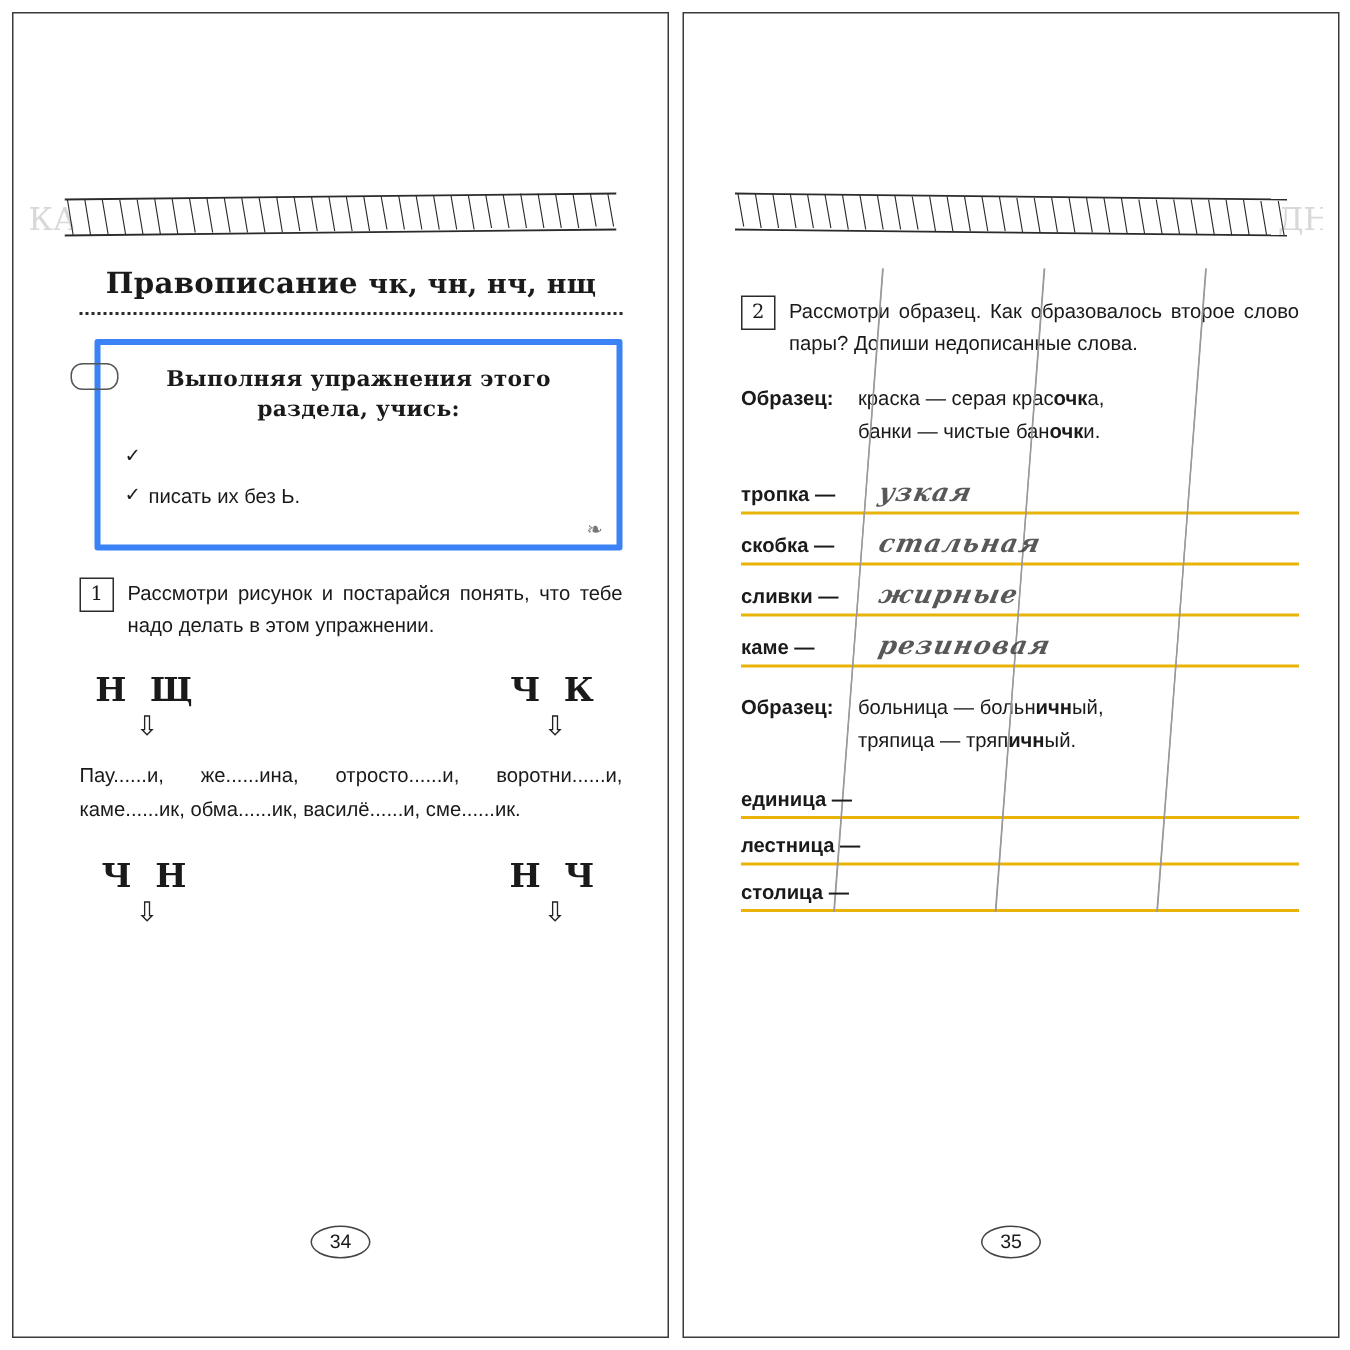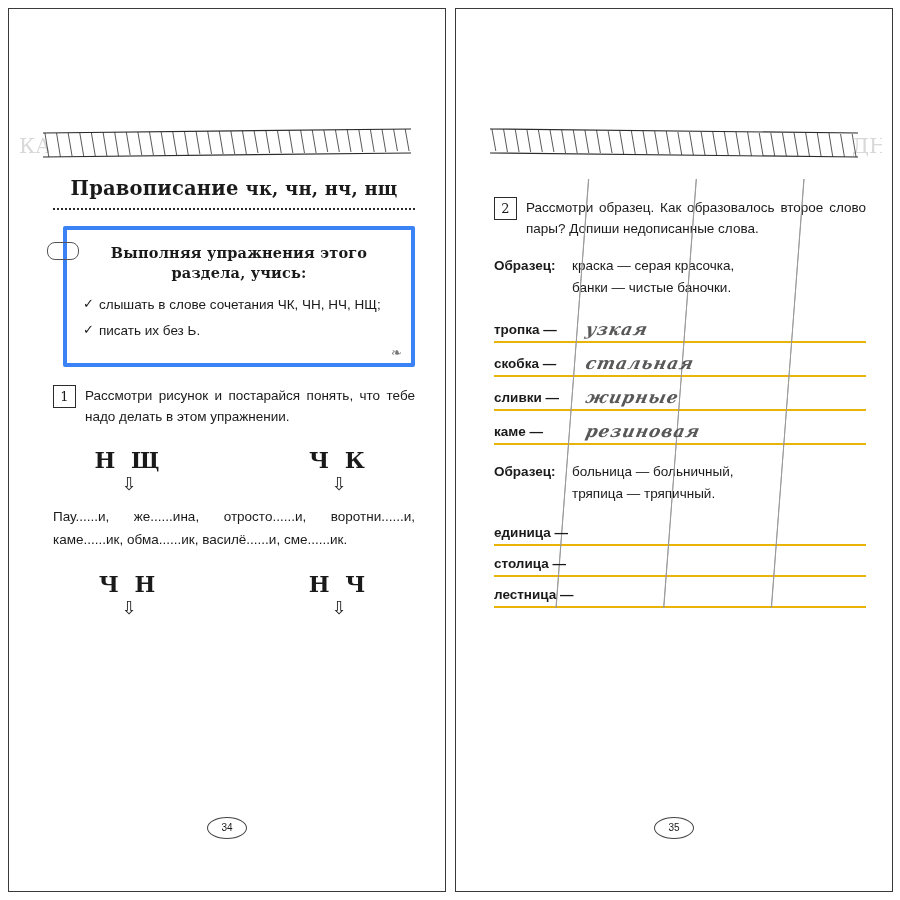--- a/index.html
+++ b/index.html
@@ -155,21 +155,21 @@
   }
   .ex-text {
     font-size: 13.5px;
     line-height: 21px;
     text-align: justify;
     flex: 1 1 auto;
   }
 
   .pair-row {
     display: flex;
-    justify-content: center;
+    justify-content: space-between;
     gap: 120px;
     margin: 20px 0 2px 0;
   }
   .pair-col { text-align: center; width: 90px; }
   .big-letters {
     font-family: "DejaVu Serif", serif;
     font-weight: bold;
     font-size: 22px;
     letter-spacing: 4px;
   }
@@ -191,38 +191,38 @@
     left: 0;
     right: 0;
     text-align: center;
   }
   .folio span {
     display: inline-block;
     min-width: 26px;
     padding: 3px 6px;
     border: 1px solid #444;
     border-radius: 50%;
-    font-size: 10px;
+    font-size: 13px;
     line-height: 14px;
   }
 
   
   .sample {
     display: flex;
     margin: 16px 0 10px 0;
     font-size: 13.5px;
     line-height: 22px;
   }
   .sample-label {
     font-weight: bold;
     flex: 0 0 78px;
   }
   .sample-lines { flex: 1 1 auto; }
   .sample-lines div { white-space: nowrap; }
-  b.hl { font-weight: normal; }
+  b.hl { font-weight: bold; }
 
   .writing-block { margin-top: 6px; }
   .write-row {
     position: relative;
     height: 34px;
     border-bottom: 2px solid #eab308;
     font-size: 13.5px;
     padding-top: 13px;
     box-sizing: border-box;
     font-weight: bold;
@@ -276,21 +276,20 @@
           <span class="lower">чк, чн, нч, нщ</span>
         </h1>
         <div class="dotted-rule"></div>
       </div>
 
       <div class="aim-box">
         <div class="clip"></div>
         <h2>Выполняя упражнения этого раздела, учись:</h2>
         <div class="aim-item">
           <span class="tick">✓</span>
-          <span>слышать в слове сочетания ЧК, ЧН, НЧ, НЩ;</span>
         </div>
         <div class="aim-item">
           <span class="tick">✓</span>
           <span>писать их без Ь.</span>
         </div>
         <div class="curl">❧</div>
       </div>
 
       <div class="exercise">
         <div class="num-box">1</div>
@@ -397,24 +396,24 @@
       <div class="writing-block">
         <div class="slants">
           <svg viewBox="0 0 380 110" preserveAspectRatio="none">
             <path d="M62,115 L98,-5 M172,115 L208,-5 M282,115 L318,-5" stroke="#9a9a9a" stroke-width="0.9" fill="none"></path>
           </svg>
         </div>
         <div class="write-row empty">
           <span class="word">единица —</span>
         </div>
         <div class="write-row empty">
+          <span class="word">лестница —</span>
+        </div>
+        <div class="write-row empty">
           <span class="word">столица —</span>
-        </div>
-        <div class="write-row empty">
-          <span class="word">лестница —</span>
         </div>
       </div>
 
     </div>
 
     <div class="folio">
       <span>35</span>
     </div>
   </div>
 

